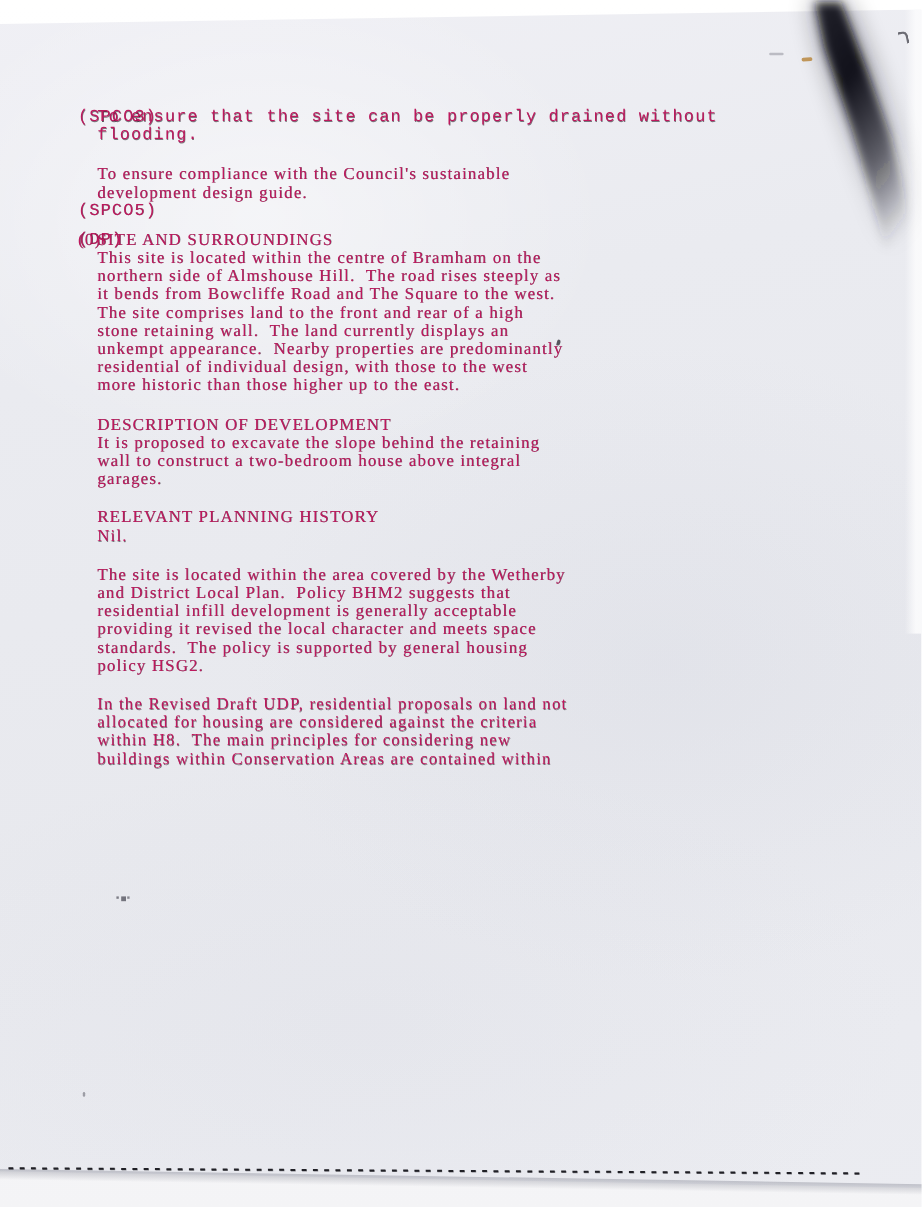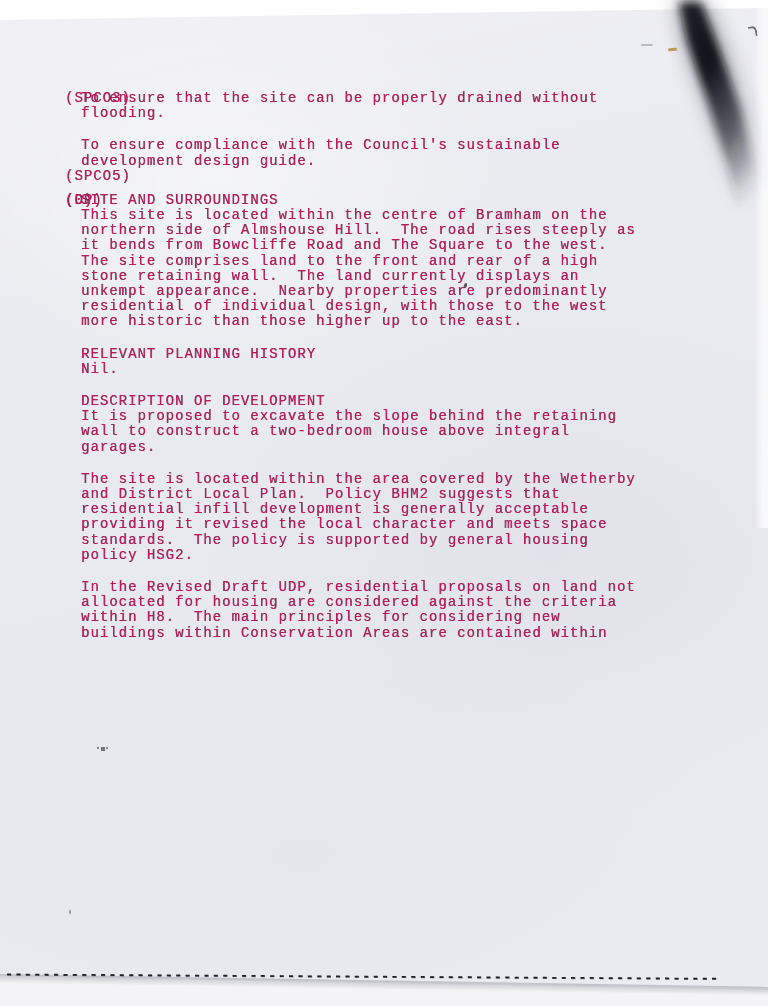--- a/index.html
+++ b/index.html
@@ -36,21 +36,21 @@
   .mark-comma{position:absolute;left:464px;top:283px;width:3px;height:5px;background:#3c3c44;border-radius:60% 60% 70% 20%;transform:rotate(14deg);opacity:.85;}
   .mark-tick{position:absolute;left:69px;top:910px;width:2px;height:4px;background:#6a6a74;border-radius:1px;opacity:.6;}
   
   .content{
     position:absolute;left:0;top:91px;width:768px;
     font-size:14px;line-height:15.2px;letter-spacing:1px;
     color:#be185d;
     text-shadow:0.4px 0.4px 0.5px rgba(22,22,28,0.55);
   }
   .row{position:relative;}
-  .row.gap{margin-top:17px;}
+  .row.gap{margin-top:17px;font-family:Liberation Serif, serif;}
   .row.gap-lg{margin-top:24px;}
   .code{position:absolute;left:65px;top:0;white-space:pre;}
   .text{margin-left:81px;margin-right:6px;white-space:pre;}
   
   .footer{
     position:absolute;left:-3px;top:936px;width:790px;
     transform:rotate(0.35deg);transform-origin:0 0;
     font-size:14px;line-height:15.5px;color:#202026;
     text-shadow:0.4px 0.4px 0.5px rgba(22,22,28,0.5);
     white-space:pre;
@@ -116,29 +116,29 @@
 northern side of Almshouse Hill.  The road rises steeply as
 it bends from Bowcliffe Road and The Square to the west.
 The site comprises land to the front and rear of a high
 stone retaining wall.  The land currently displays an
 unkempt appearance.  Nearby properties are predominantly
 residential of individual design, with those to the west
 more historic than those higher up to the east.</div>
       </div>
       <div class="row gap">
         <span class="code"></span>
-        <div class="text">RELEVANT PLANNING HISTORY
-Nil.</div>
-      </div>
-      <div class="row gap">
-        <span class="code"></span>
         <div class="text">DESCRIPTION OF DEVELOPMENT
 It is proposed to excavate the slope behind the retaining
 wall to construct a two-bedroom house above integral
 garages.</div>
+      </div>
+      <div class="row gap">
+        <span class="code"></span>
+        <div class="text">RELEVANT PLANNING HISTORY
+Nil.</div>
       </div>
       <div class="row gap">
         <span class="code"></span>
         <div class="text">The site is located within the area covered by the Wetherby
 and District Local Plan.  Policy BHM2 suggests that
 residential infill development is generally acceptable
 providing it revised the local character and meets space
 standards.  The policy is supported by general housing
 policy HSG2.</div>
       </div>

